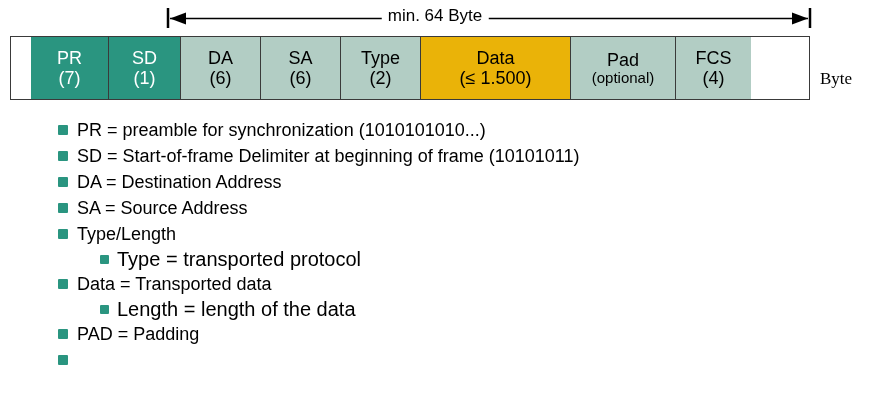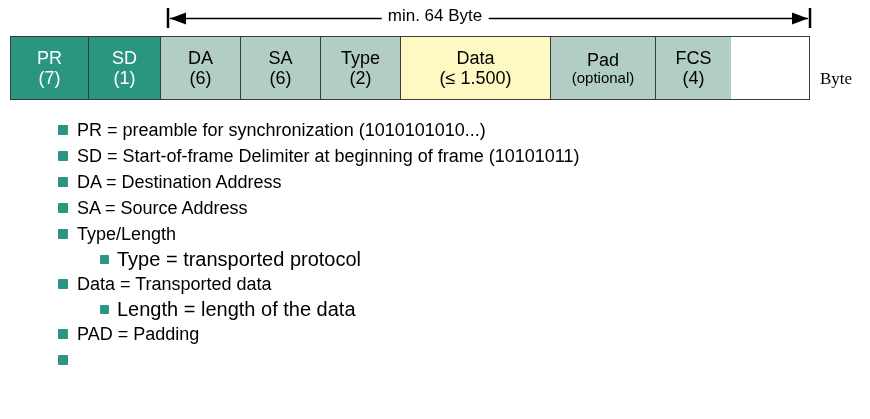--- a/index.html
+++ b/index.html
@@ -38,38 +38,39 @@
   }
 
   
   #frame {
     position: absolute;
     left: 10px; top: 36px;
     width: 800px; height: 64px;
     display: flex;
     border: 1.5px solid #3a3a3a;
     background: #ffffff;
+    padding-left: 20px;
   }
   .cell {
     border-right: 1.5px solid #3a3a3a;
     display: flex;
     flex-direction: column;
     align-items: center;
     justify-content: center;
     text-align: center;
     line-height: 1.12;
     overflow: hidden;
   }
   .cell:last-child { border-right: none; }
   .cell .c-name  { font-size: 18px; }
   .cell .c-sub   { font-size: 18px; }
   .cell.small .c-sub { font-size: 15px; }
   .cell.dark  { background: #2a9580; color: #ffffff; }
   .cell.light { background: #b2cdc4; color: #000000; }
-  .cell.white { background: #fef9c3; color: #000000; }
+  .cell.white { background: #eab308; color: #000000; }
 
   #byte-label {
     position: absolute;
     left: 820px; top: 69px;
     font-family: "Liberation Serif", serif;
     font-size: 17px;
   }
 
   
   #legend {

